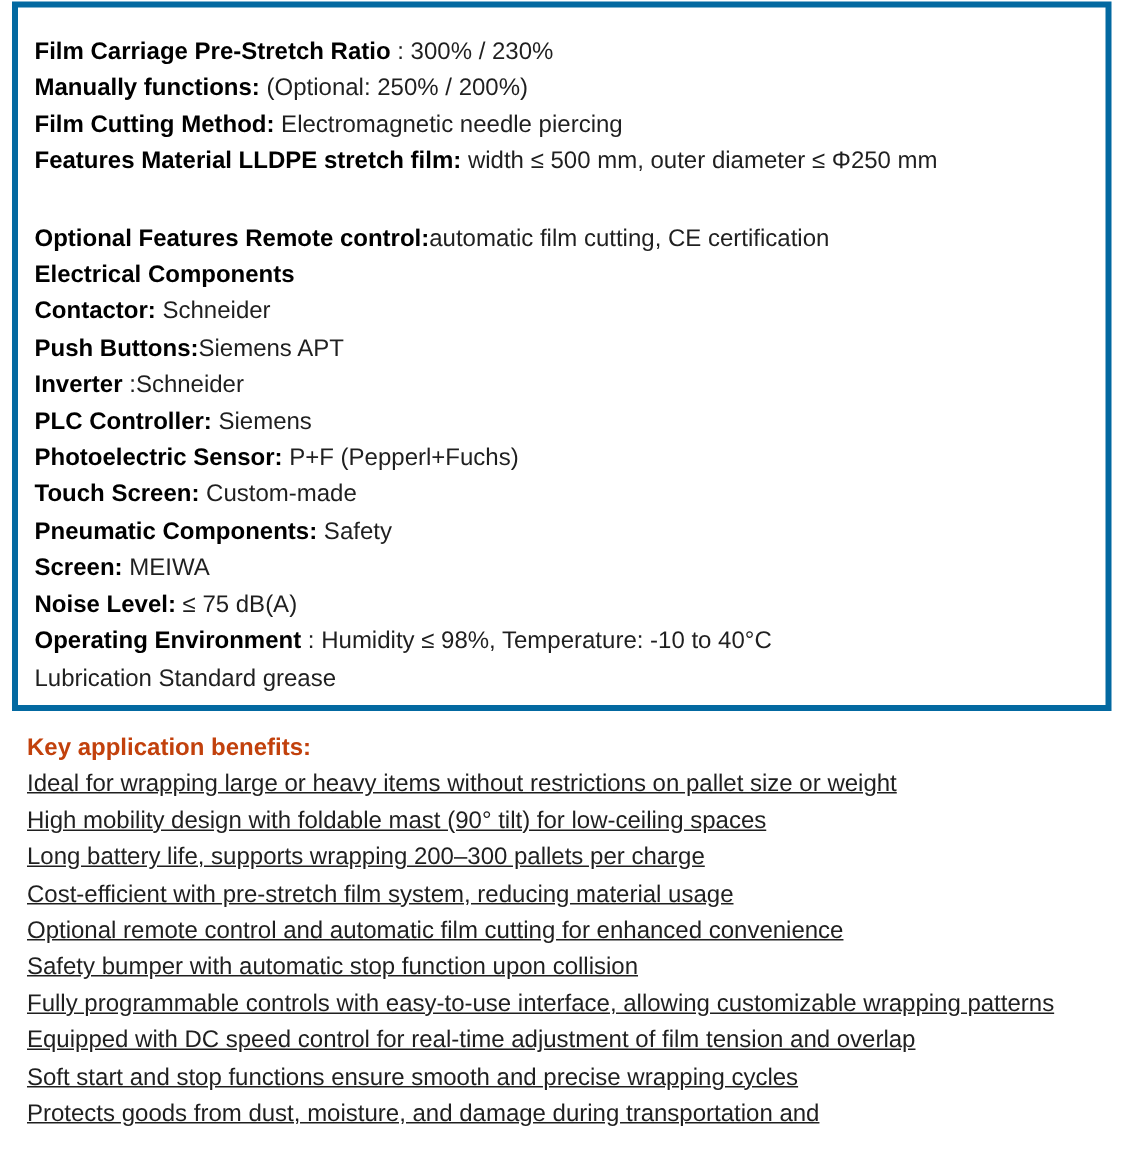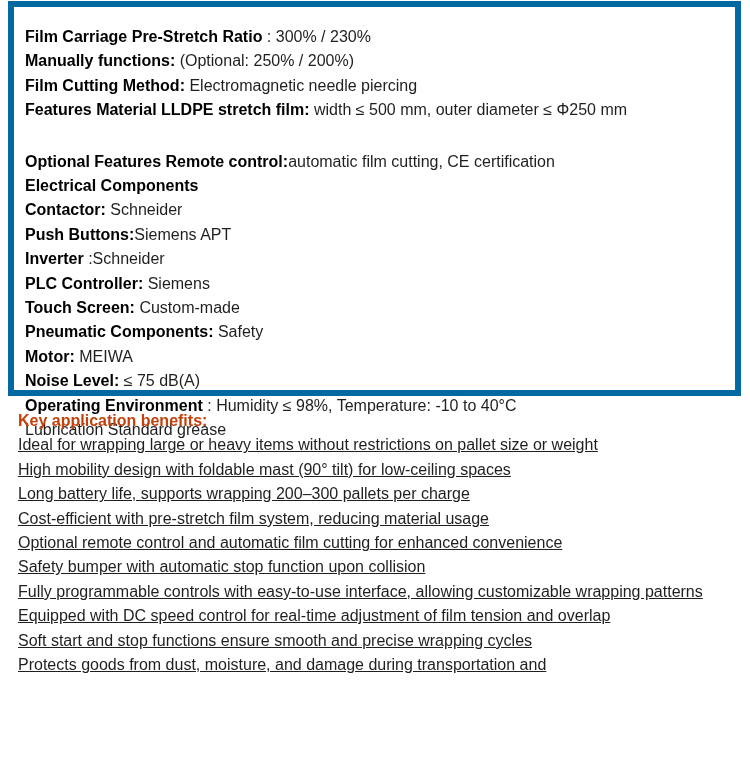--- a/index.html
+++ b/index.html
@@ -12,23 +12,23 @@
     height: 781px;
     font-family: "Liberation Sans", sans-serif;
     font-size: 16px;
     line-height: 24.4px;
     color: #1f1f1f;
     overflow: hidden;
   }
   .spec-box {
     box-sizing: border-box;
     width: 733px;
-    height: 395px;
+    height: 473px;
     margin: 1px 0 0 8px;
-    border: 6px solid #0369a1;
+    border: 4px solid #0369a1;
     padding: 18px 11px 0 11px;
     background: #ffffff;
   }
   .spec-line {
     white-space: pre-wrap;
   }
   .spec-line.gap {
     margin-top: 27px;
   }
   .lbl {
@@ -55,23 +55,24 @@
   <div class="spec-line"><span class="lbl">Film Carriage Pre-Stretch Ratio</span><span class="val"> : 300% / 230%</span></div>
   <div class="spec-line"><span class="lbl">Manually functions:</span><span class="val"> (Optional: 250% / 200%)</span></div>
   <div class="spec-line"><span class="lbl">Film Cutting Method:</span><span class="val"> Electromagnetic needle piercing</span></div>
   <div class="spec-line"><span class="lbl">Features Material LLDPE stretch film:</span><span class="val"> width ≤ 500 mm, outer diameter ≤ Φ250 mm</span></div>
   <div class="spec-line gap"><span class="lbl">Optional Features Remote control:</span><span class="val">automatic film cutting, CE certification</span></div>
   <div class="spec-line"><span class="lbl">Electrical Components</span><span class="val"></span></div>
   <div class="spec-line"><span class="lbl">Contactor:</span><span class="val"> Schneider</span></div>
   <div class="spec-line"><span class="lbl">Push Buttons:</span><span class="val">Siemens APT</span></div>
   <div class="spec-line"><span class="lbl">Inverter</span><span class="val"> :Schneider</span></div>
   <div class="spec-line"><span class="lbl">PLC Controller:</span><span class="val"> Siemens</span></div>
+  <div class="spec-line"><span class="lbl">Photoelectric Sensor:</span><span class="val"> P+F (Pepperl+Fuchs)</span></div>
   <div class="spec-line"><span class="lbl">Touch Screen:</span><span class="val"> Custom-made</span></div>
   <div class="spec-line"><span class="lbl">Pneumatic Components:</span><span class="val"> Safety</span></div>
-  <div class="spec-line"><span class="lbl">Motor:</span><span class="val"> MEIWA</span></div>
+  <div class="spec-line"><span class="lbl">Screen:</span><span class="val"> MEIWA</span></div>
   <div class="spec-line"><span class="lbl">Noise Level:</span><span class="val"> ≤ 75 dB(A)</span></div>
   <div class="spec-line"><span class="lbl">Operating Environment</span><span class="val"> : Humidity ≤ 98%, Temperature: -10 to 40°C</span></div>
   <div class="spec-line"><span class="lbl"></span><span class="val">Lubrication Standard grease</span></div>
 </div>
 
 <div class="benefits">
   <div class="benefits-heading">Key application benefits:</div>
   <div class="benefit-line">Ideal for wrapping large or heavy items without restrictions on pallet size or weight</div>
   <div class="benefit-line">High mobility design with foldable mast (90° tilt) for low-ceiling spaces</div>
   <div class="benefit-line">Long battery life, supports wrapping 200–300 pallets per charge</div>

